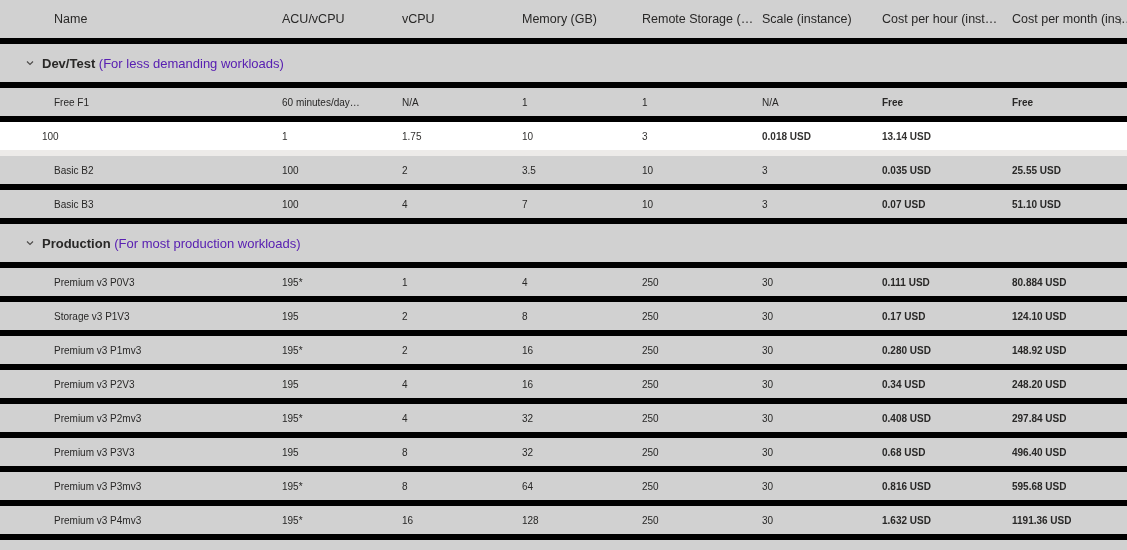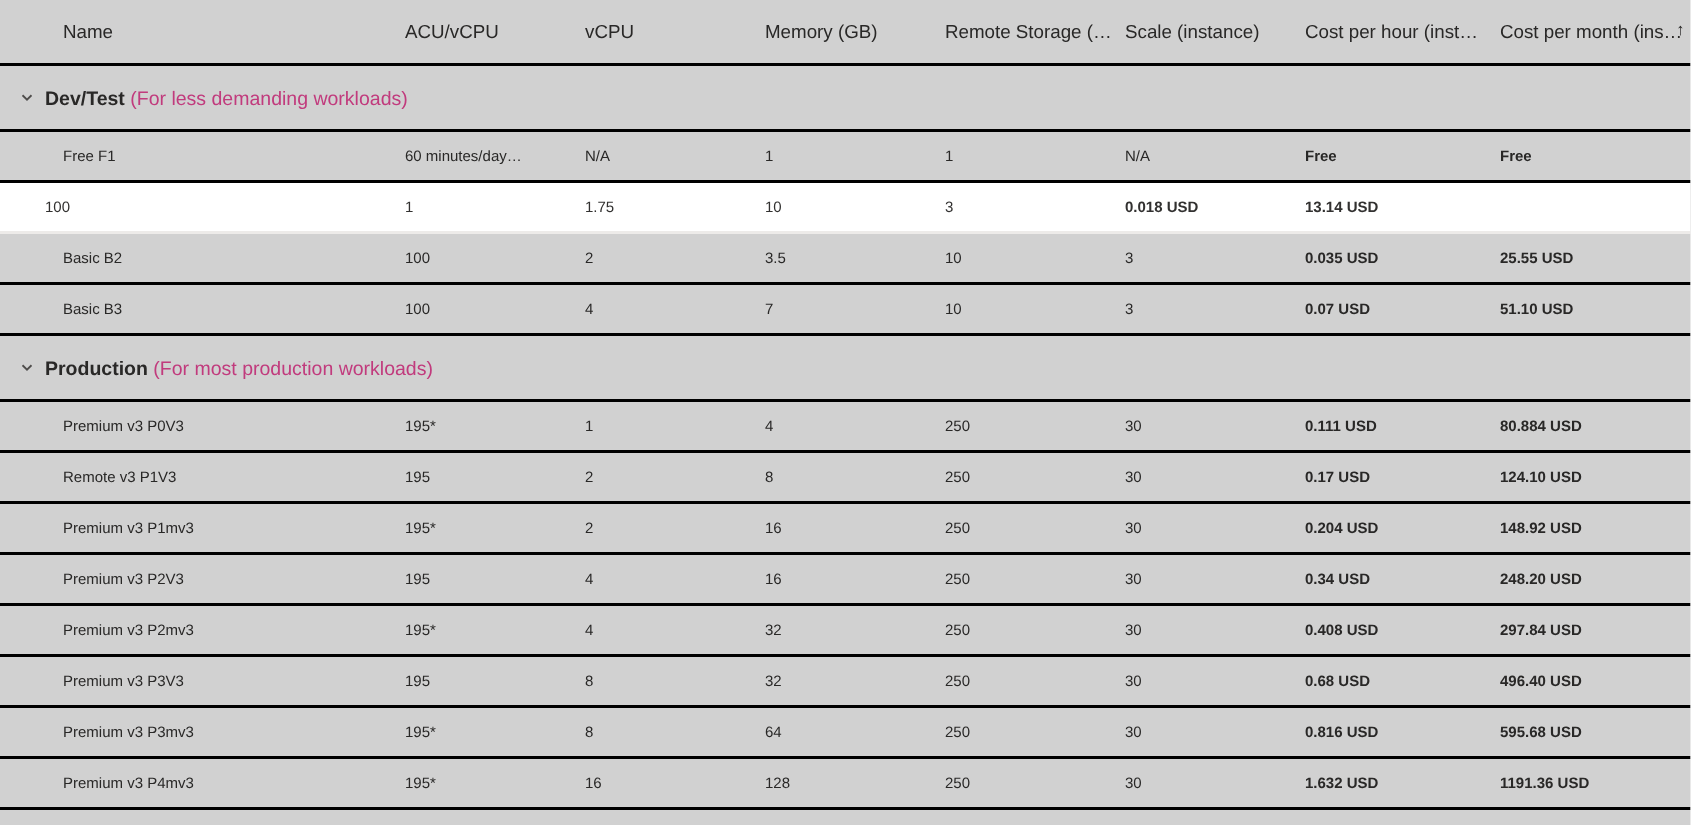--- a/index.html
+++ b/index.html
@@ -18,36 +18,36 @@
     position: absolute;
     inset: 0;
     background: rgba(0,0,0,0.18);
     pointer-events: none;
     z-index: 5;
   }
   .header-row, .group-row, .data-row {
     display: grid;
     grid-template-columns: 30px 240px 120px 120px 120px 120px 120px 130px 130px;
     align-items: center;
-    border-bottom: 2px solid #000000;
-    padding: 0;
+    border-bottom: 6px solid #000000;
+    padding: 12px;
   }
   .header-row {
     height: 44px;
     font-size: 12.5px;
     color: #323130;
   }
   .header-row .cell { line-height: 1.2; padding-right: 8px; }
   .group-row {
     height: 44px;
     font-weight: 600;
     color: #323130;
   }
   .group-row .group-label { grid-column: 2 / -1; }
-  .group-row .group-sub { font-weight: 400; color: #ec4899; }
+  .group-row .group-sub { font-weight: 400; color: #6d28d9; }
   .data-row {
     height: 34px;
     font-size: 10px;
   }
   .data-row .name { padding-left: 0px; }
   .cell { padding-right: 6px; white-space: nowrap; overflow: hidden; text-overflow: ellipsis; }
   .cost { font-weight: 700; }
   .chev {
     display: flex;
     align-items: center;
@@ -163,38 +163,38 @@
         <div class="cell">195*</div>
         <div class="cell">1</div>
         <div class="cell">4</div>
         <div class="cell">250</div>
         <div class="cell">30</div>
         <div class="cell cost">0.111 USD</div>
         <div class="cell cost">80.884 USD</div>
       </div>
       <div class="data-row">
         <div class="cell"></div>
-        <div class="cell name name-col">Remote v3 P1V3</div>
+        <div class="cell name name-col">Storage v3 P1V3</div>
         <div class="cell">195</div>
         <div class="cell">2</div>
         <div class="cell">8</div>
         <div class="cell">250</div>
         <div class="cell">30</div>
         <div class="cell cost">0.17 USD</div>
         <div class="cell cost">124.10 USD</div>
       </div>
       <div class="data-row">
         <div class="cell"></div>
         <div class="cell name name-col">Premium v3 P1mv3</div>
         <div class="cell">195*</div>
         <div class="cell">2</div>
         <div class="cell">16</div>
         <div class="cell">250</div>
         <div class="cell">30</div>
-        <div class="cell cost">0.204 USD</div>
+        <div class="cell cost">0.280 USD</div>
         <div class="cell cost">148.92 USD</div>
       </div>
       <div class="data-row">
         <div class="cell"></div>
         <div class="cell name name-col">Premium v3 P2V3</div>
         <div class="cell">195</div>
         <div class="cell">4</div>
         <div class="cell">16</div>
         <div class="cell">250</div>
         <div class="cell">30</div>

